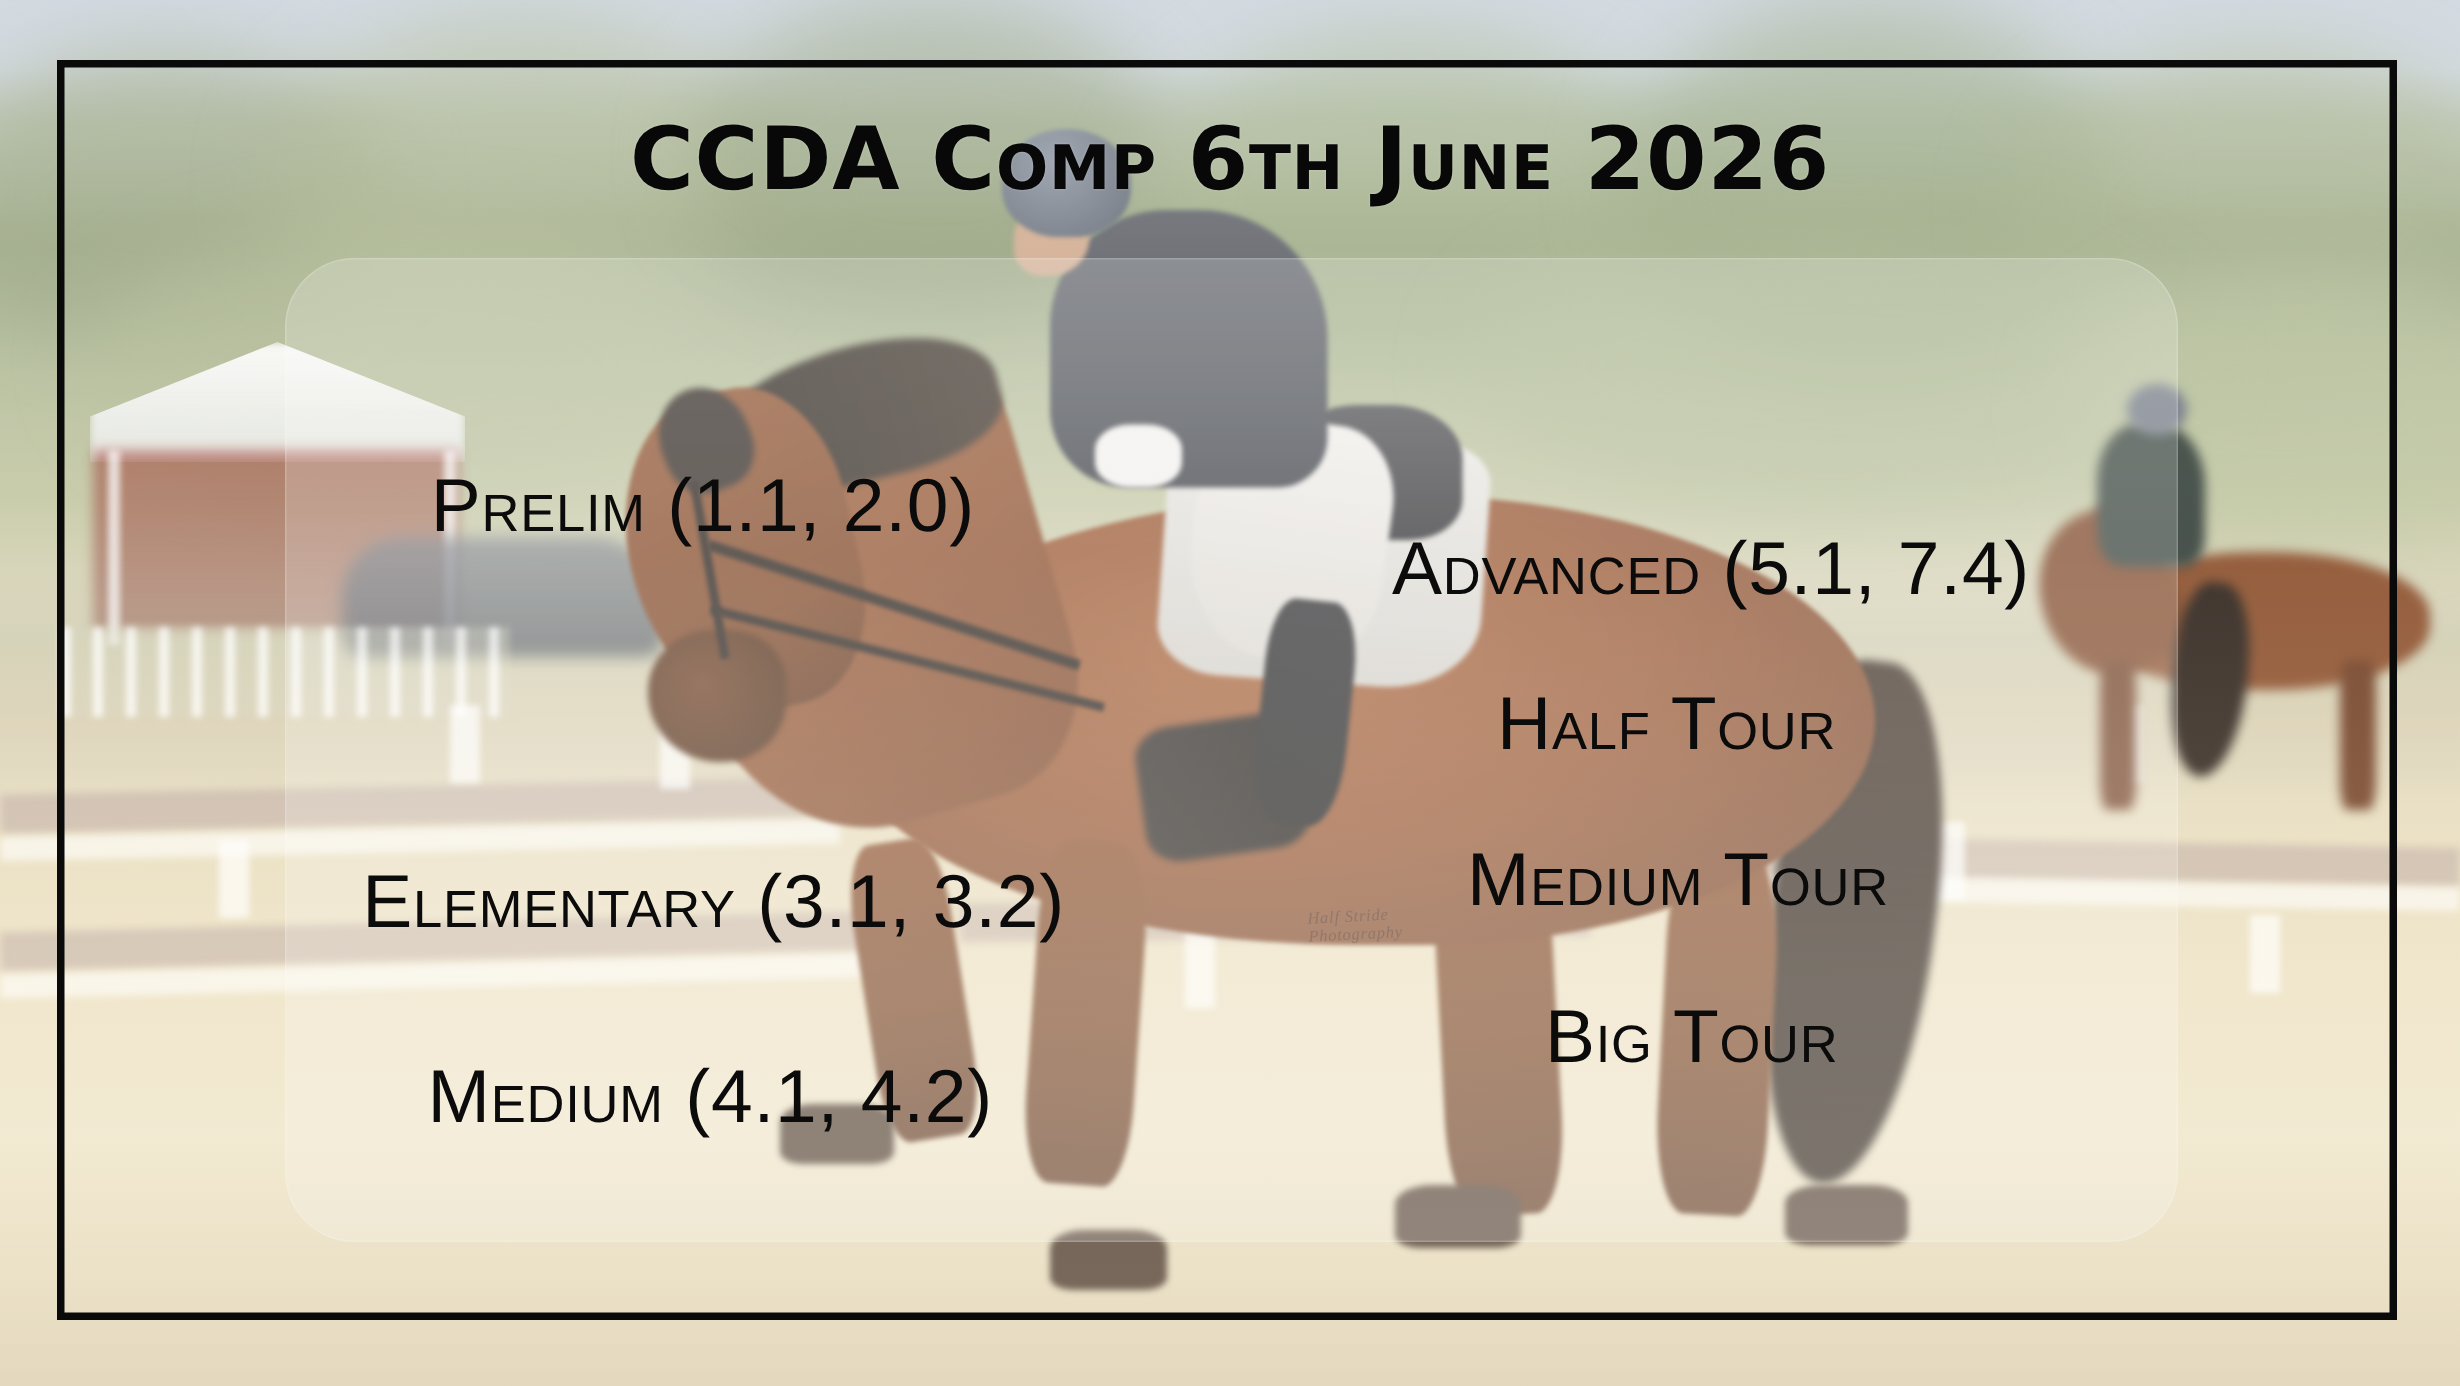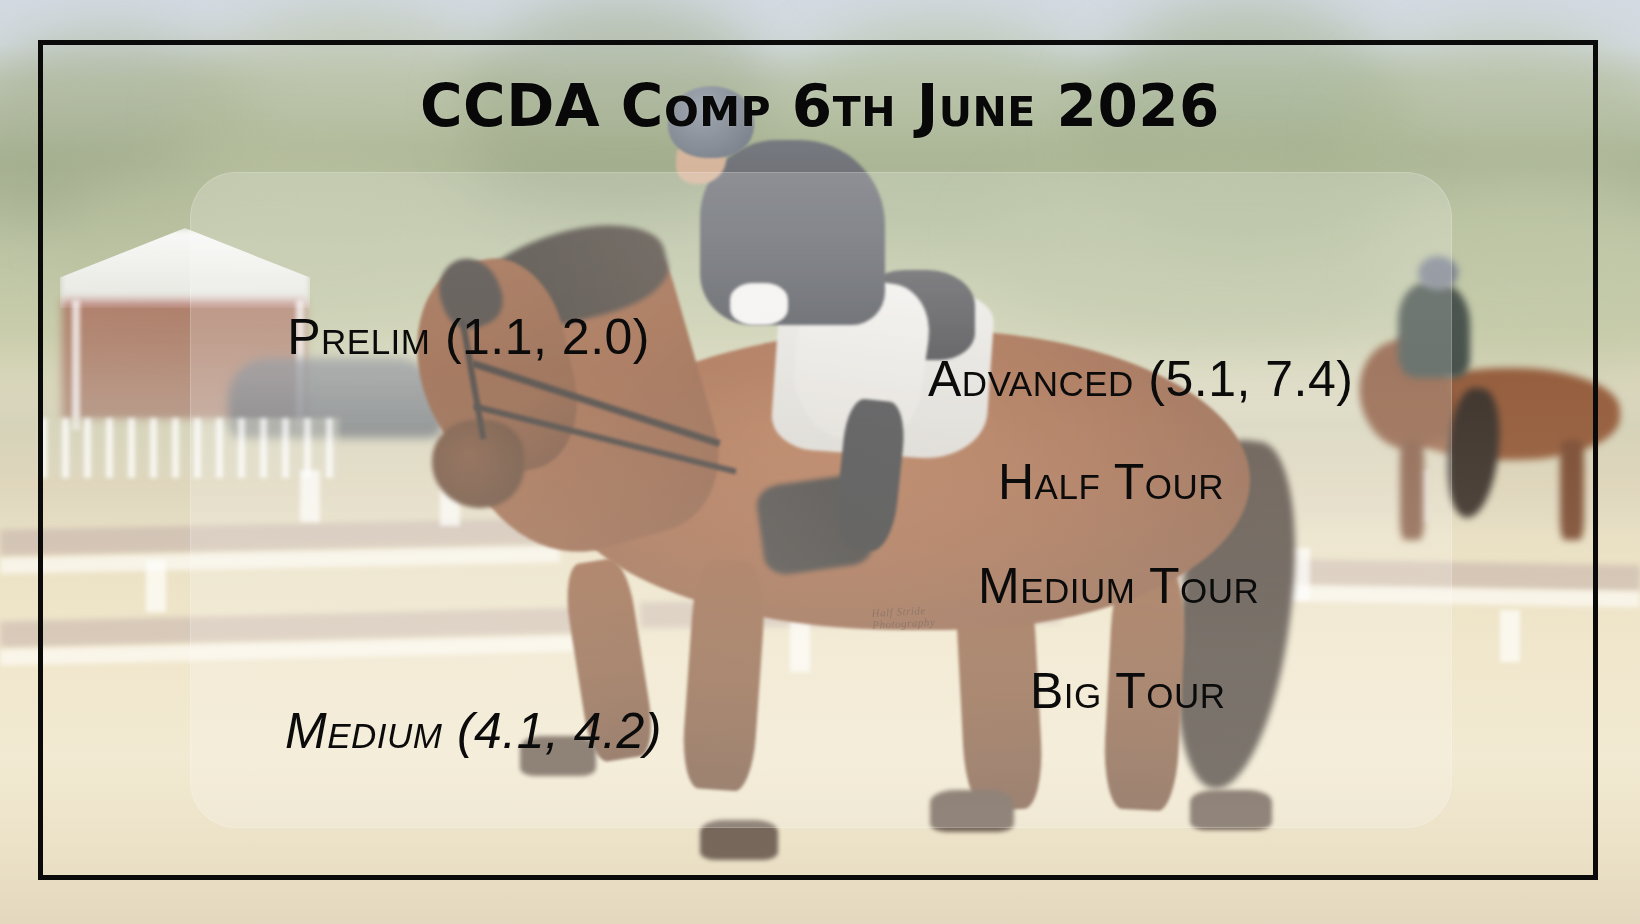--- a/index.html
+++ b/index.html
@@ -473,22 +473,23 @@
   <div class="frame"></div>
 
   <div class="watermark">Half Stride Photography</div>
 
   <div class="title">CCDA Comp 6th June 2026</div>
 
 
   <div class="class-item col-left" style="left:140px; top:308px; width:510px;">Prelim (1.1, 2.0)</div>
 
 
-
-  <div class="class-item col-left" style="left:140px; top:702px; width:522px;font-style:italic;">Medium (4.1, 4.2)</div>
+  <div class="class-item col-left" style="left:140px; top:572px; width:570px;">Elementary (3.1, 3.2)</div>
+
+  <div class="class-item col-left" style="left:140px; top:702px; width:522px;">Medium (4.1, 4.2)</div>
 
   <div class="class-item col-right" style="left:928px; top:350px; width:520px;">Advanced (5.1, 7.4)</div>
 
   <div class="class-item col-right" style="left:998px; top:453px; width:450px;">Half Tour</div>
 
   <div class="class-item col-right" style="left:978px; top:557px; width:470px;">Medium Tour</div>
 
   <div class="class-item col-right" style="left:1030px; top:662px; width:420px;">Big Tour</div>
 
 </div>

